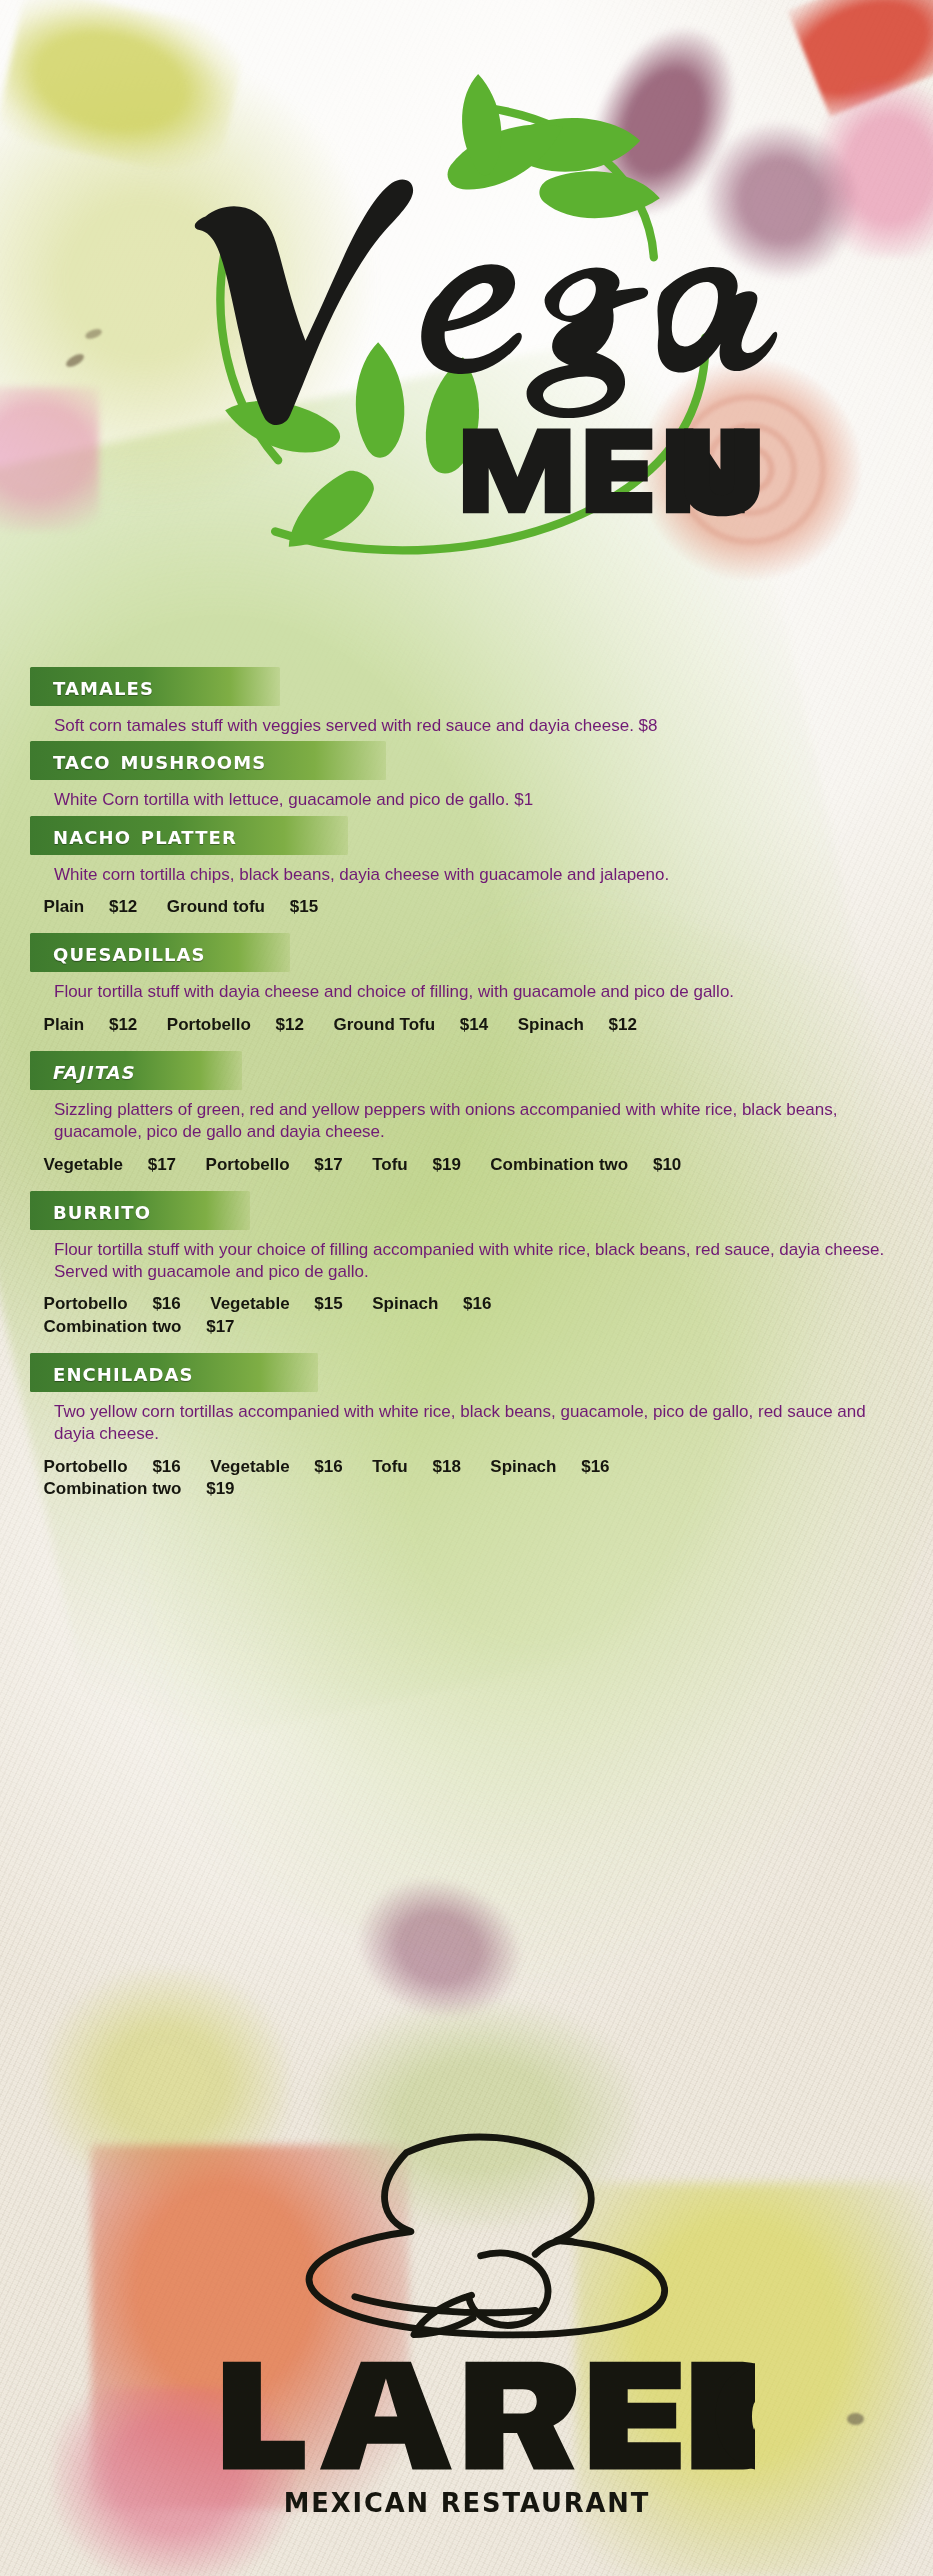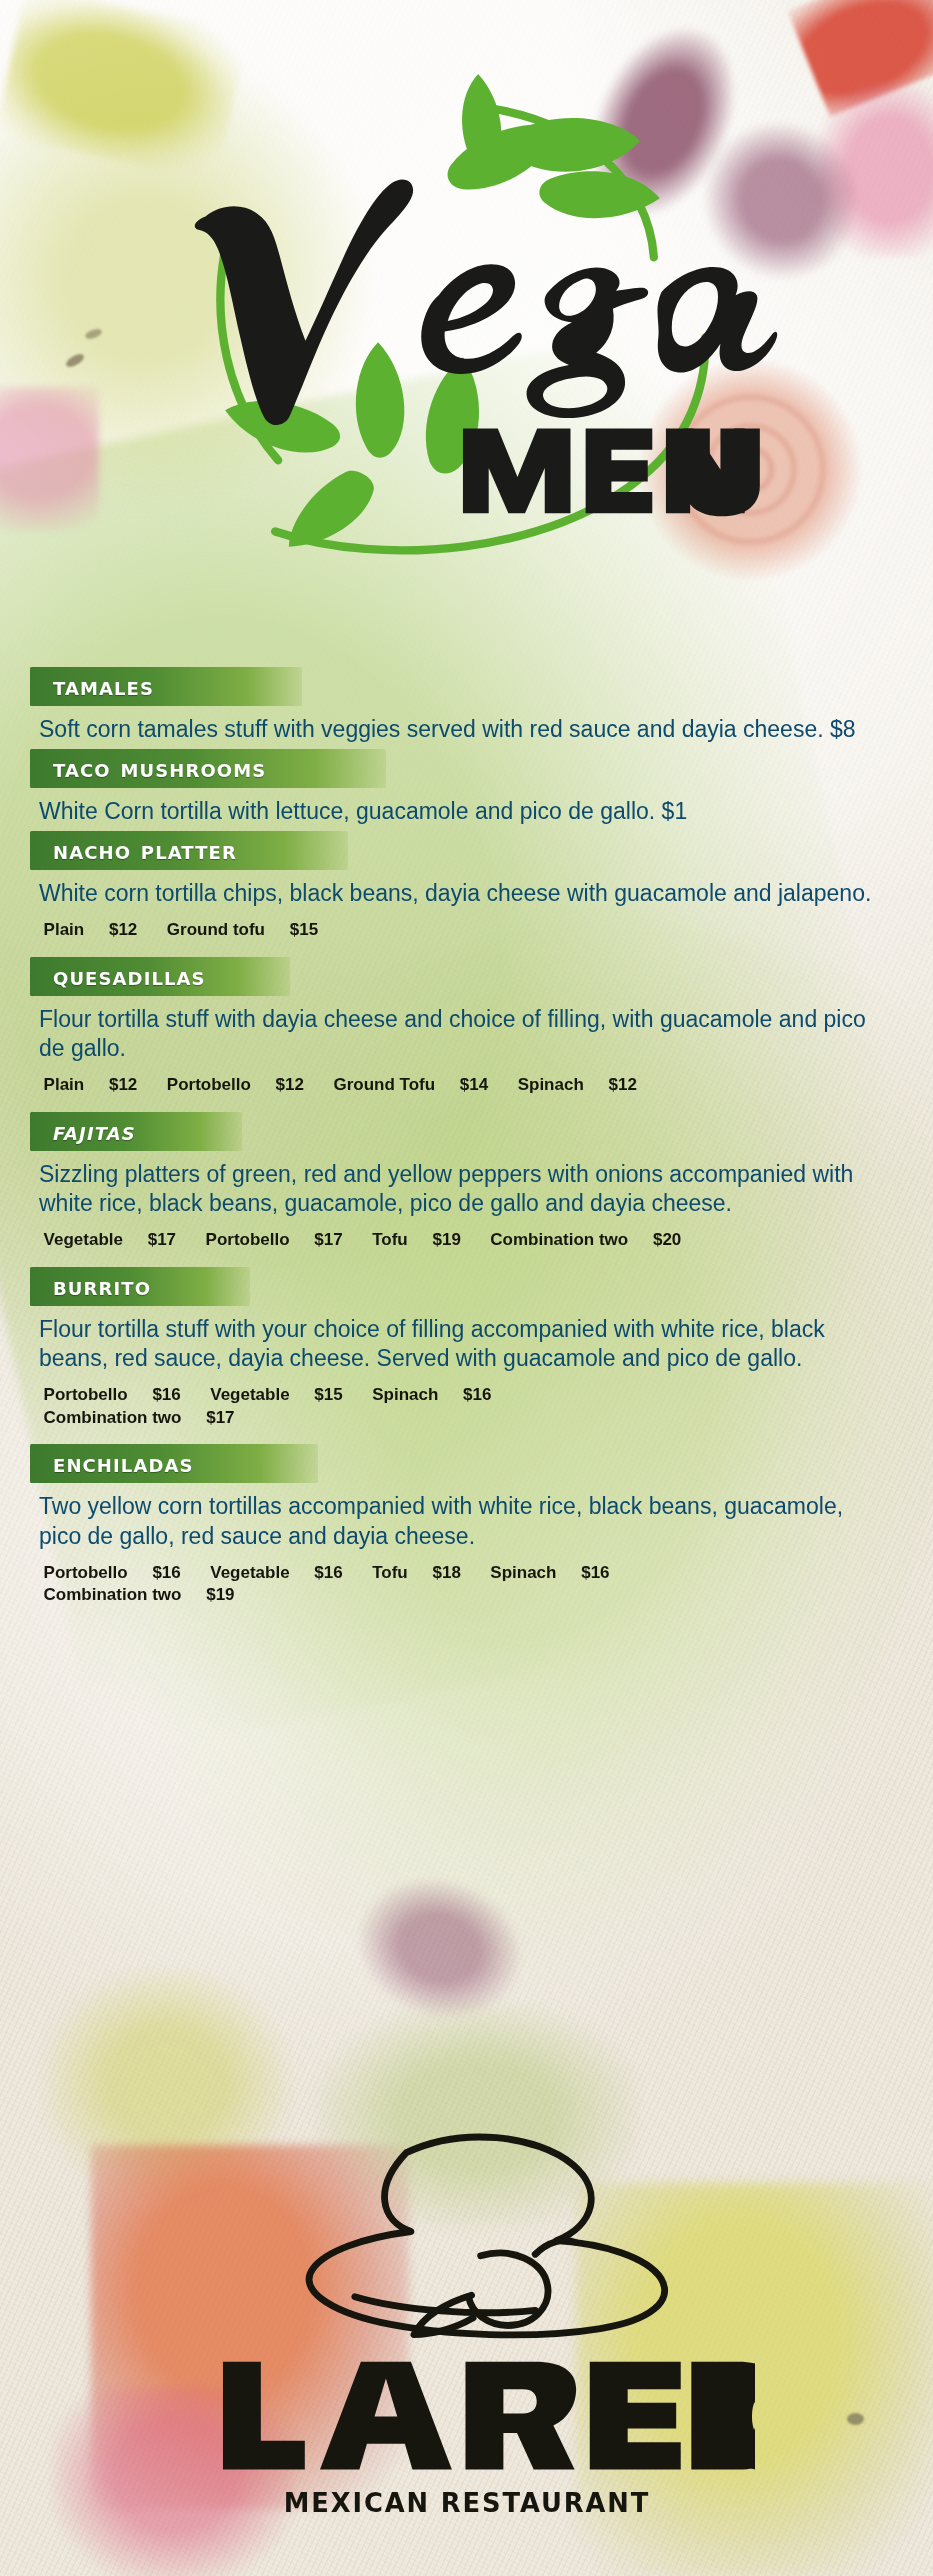--- a/index.html
+++ b/index.html
@@ -168,21 +168,21 @@
   .sec-head {
     position: relative;
     display: block;
     width: 326px;
     height: 39px;
     margin: 0 0 1.5px 0;
     background: linear-gradient(90deg, #3e7a2e 0%, #4f8c33 45%, #7fae45 80%, rgba(150,185,85,.25) 100%);
     border-radius: 1.5px;
     padding-left: 23px;
   }
-  .sec-head.w-tamales { width: 272px; }
+  .sec-head.w-tamales { width: 250px; }
   .sec-head.w-taco { width: 356px; }
   .sec-head.w-nacho { width: 318px; }
   .sec-head.w-ques { width: 260px; }
   .sec-head.w-faj { width: 212px; font-style: italic; }
   .sec-head.w-burr { width: 220px; }
   .sec-head.w-ench { width: 288px; }
 
   .sec-head span {
     display: block;
     line-height: 39px;
@@ -191,25 +191,25 @@
     font-size: 25px;
     letter-spacing: 1.1px;
     color: #ffffff;
     text-transform: lowercase;
     font-variant: small-caps;
     text-shadow: 0 0.8px 0.8px rgba(0,0,0,.35);
     white-space: nowrap;
   }
 
   .desc {
-    margin: 9px 0 0 9px;
+    margin: 9px 0 0 24px;
     font-family: "Liberation Sans", sans-serif;
-    font-size: 23px;
+    font-size: 17px;
     line-height: 1.28;
-    color: #0c4a6e;
+    color: #701a75;
     max-width: 841px;
   }
 
   .prices {
     margin: 10.6px 0 15px 13.6px;
     font-family: "Liberation Sans", sans-serif;
     font-weight: bold;
     font-size: 17px;
     line-height: 1.33;
     color: #16160f;
@@ -354,21 +354,21 @@
         <span class="pitem"><span>Vegetable</span>
           <span class="gap"></span><span>$17</span></span>
         <span class="gap"></span>
         <span class="pitem"><span>Portobello</span>
           <span class="gap"></span><span>$17</span></span>
         <span class="gap"></span>
         <span class="pitem"><span>Tofu</span>
           <span class="gap"></span><span>$19</span></span>
         <span class="gap"></span>
         <span class="pitem"><span>Combination two</span>
-          <span class="gap"></span><span>$20</span></span>
+          <span class="gap"></span><span>$10</span></span>
       </div>
     </div>
 
     <div class="section">
       <div class="sec-head w-burr">
         <span>Burrito</span>
       </div>
       <div class="desc">Flour tortilla stuff with your choice of filling accompanied with white rice, black beans, red sauce, dayia cheese. Served with guacamole and pico de gallo.</div>
       <div class="prices">
         <span class="pitem"><span>Portobello</span>

